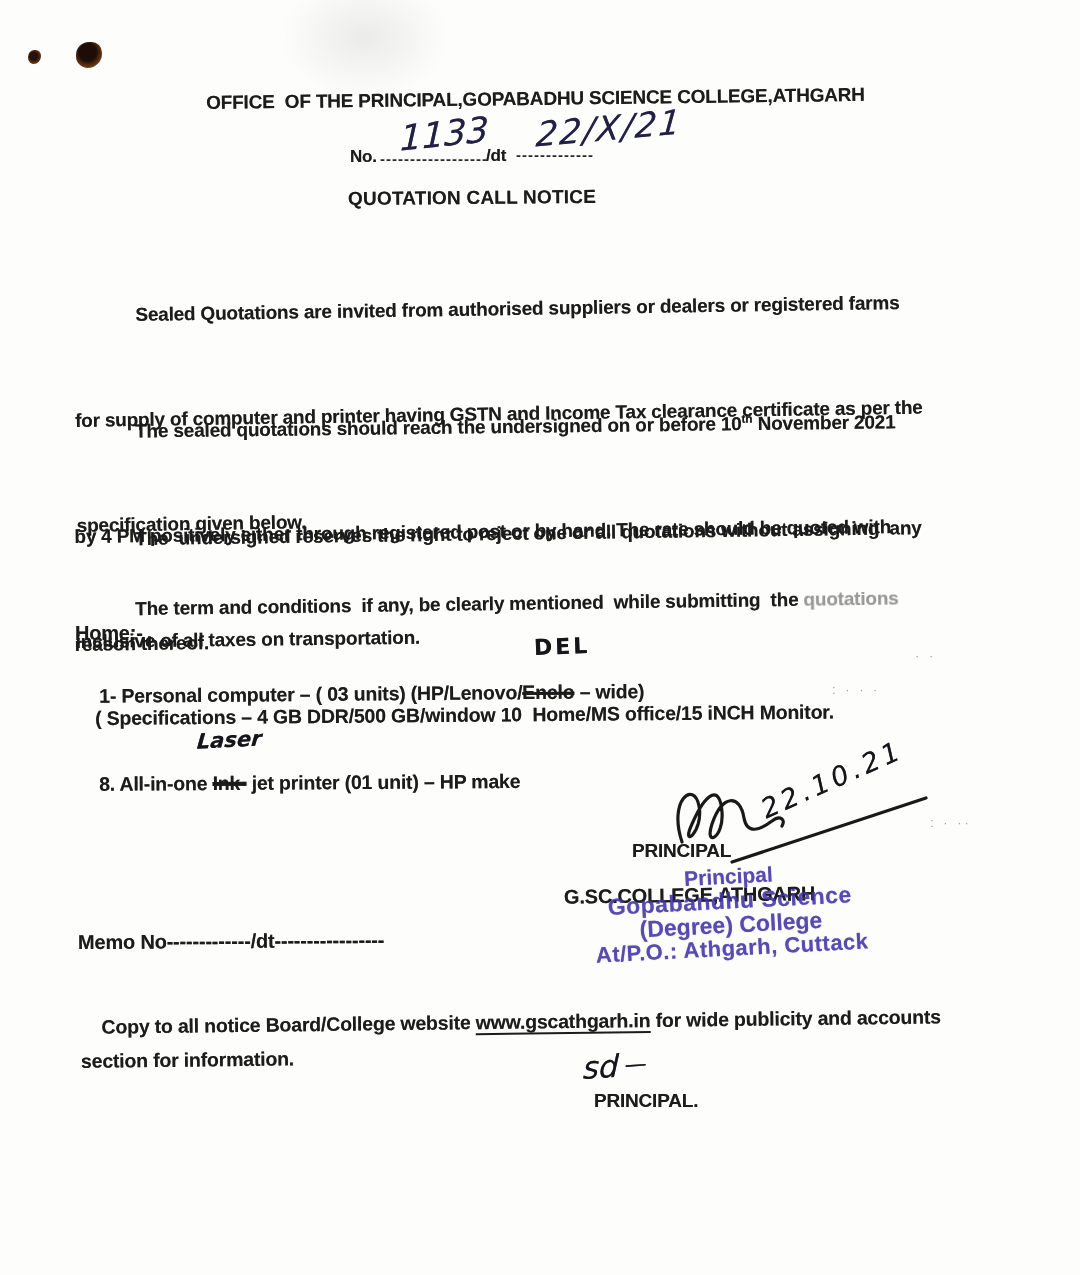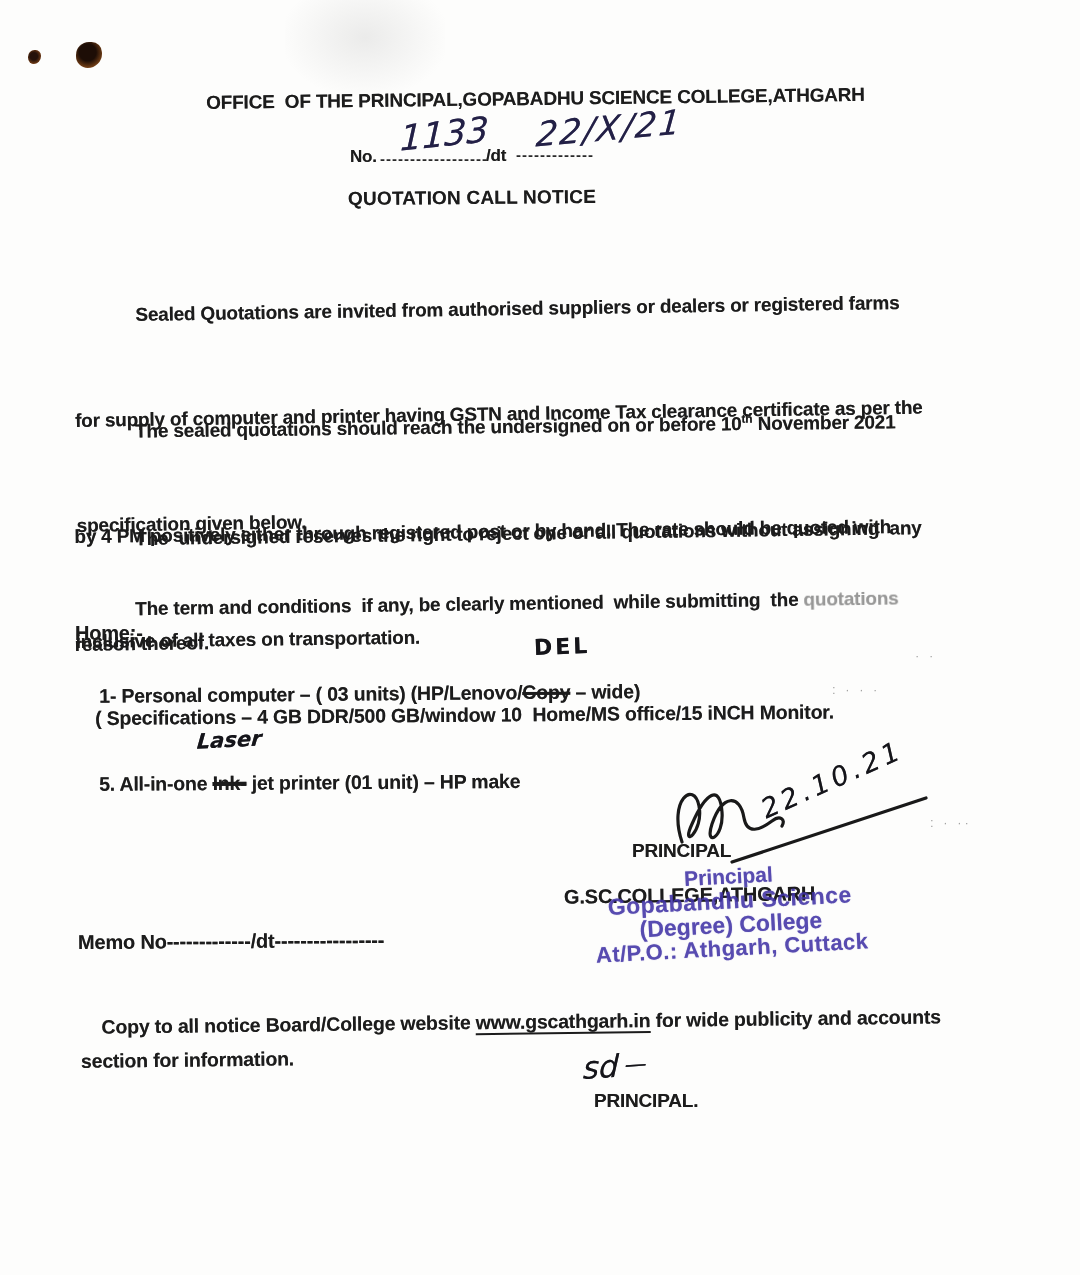--- a/index.html
+++ b/index.html
@@ -105,29 +105,29 @@
 
   <div class="abs printed para" style="left:72px;top:522px;transform:rotate(-0.8deg);transform-origin:left top;">
     <span class="line indent"><span>The term and conditions  if any, be clearly mentioned  while submitting  the </span><span class="faded">quotations</span></span>
   </div>
 
   <div class="abs printed" style="left:75px;top:622px;font-size:20px;">Home:-</div>
 
   <span class="abs hand hand-black" style="left:534px;top:634px;font-size:22px;font-weight:700;letter-spacing:3px;transform:rotate(-2deg);font-style:normal;">DEL</span>
 
   <div class="abs printed" style="left:78px;top:662px;font-size:19.5px;transform:rotate(-0.5deg);transform-origin:left top;white-space:pre;">
-    <span>1- Personal computer – ( 03 units) (HP/Lenovo/</span><span class="struck">Copy</span><span> – wide)</span>
+    <span>1- Personal computer – ( 03 units) (HP/Lenovo/</span><span class="struck">Enclo</span><span> – wide)</span>
   </div>
 
   <div class="abs printed" style="left:95px;top:707px;font-size:19.5px;transform:rotate(-0.5deg);transform-origin:left top;white-space:pre;">( Specifications – 4 GB DDR/500 GB/window 10  Home/MS office/15 iNCH Monitor.</div>
 
   <span class="abs hand hand-black" style="left:197px;top:728px;font-size:21px;font-weight:700;transform:rotate(-3deg) skewX(-8deg);">Laser</span>
 
   <div class="abs printed" style="left:78px;top:750px;font-size:19.5px;transform:rotate(-0.4deg);transform-origin:left top;white-space:pre;">
-    <span>5. All-in-one </span><span class="struck-heavy">Ink-</span><span> jet printer (01 unit) – HP make</span>
+    <span>8. All-in-one </span><span class="struck-heavy">Ink-</span><span> jet printer (01 unit) – HP make</span>
   </div>
 
   <svg class="abs" style="left:652px;top:778px;" width="280" height="88" viewBox="0 0 280 88">
     <path class="sig" d="M30,64 C16,22 42,2 47,28 C52,54 28,72 40,46 C54,14 68,6 70,34 C72,60 52,70 60,46 C70,16 88,16 92,40 C95,57 108,52 120,43 C128,37 134,41 130,48"></path>
     <path class="sig" d="M80,84 L274,20"></path>
   </svg>
   <div class="abs hand hand-black" style="left:756px;top:796px;font-size:27px;letter-spacing:4px;transform:rotate(-24deg);transform-origin:left top;">22.10.21</div>
 
   <div class="abs printed bold" style="left:632px;top:840px;font-size:19px;">PRINCIPAL</div>
 

